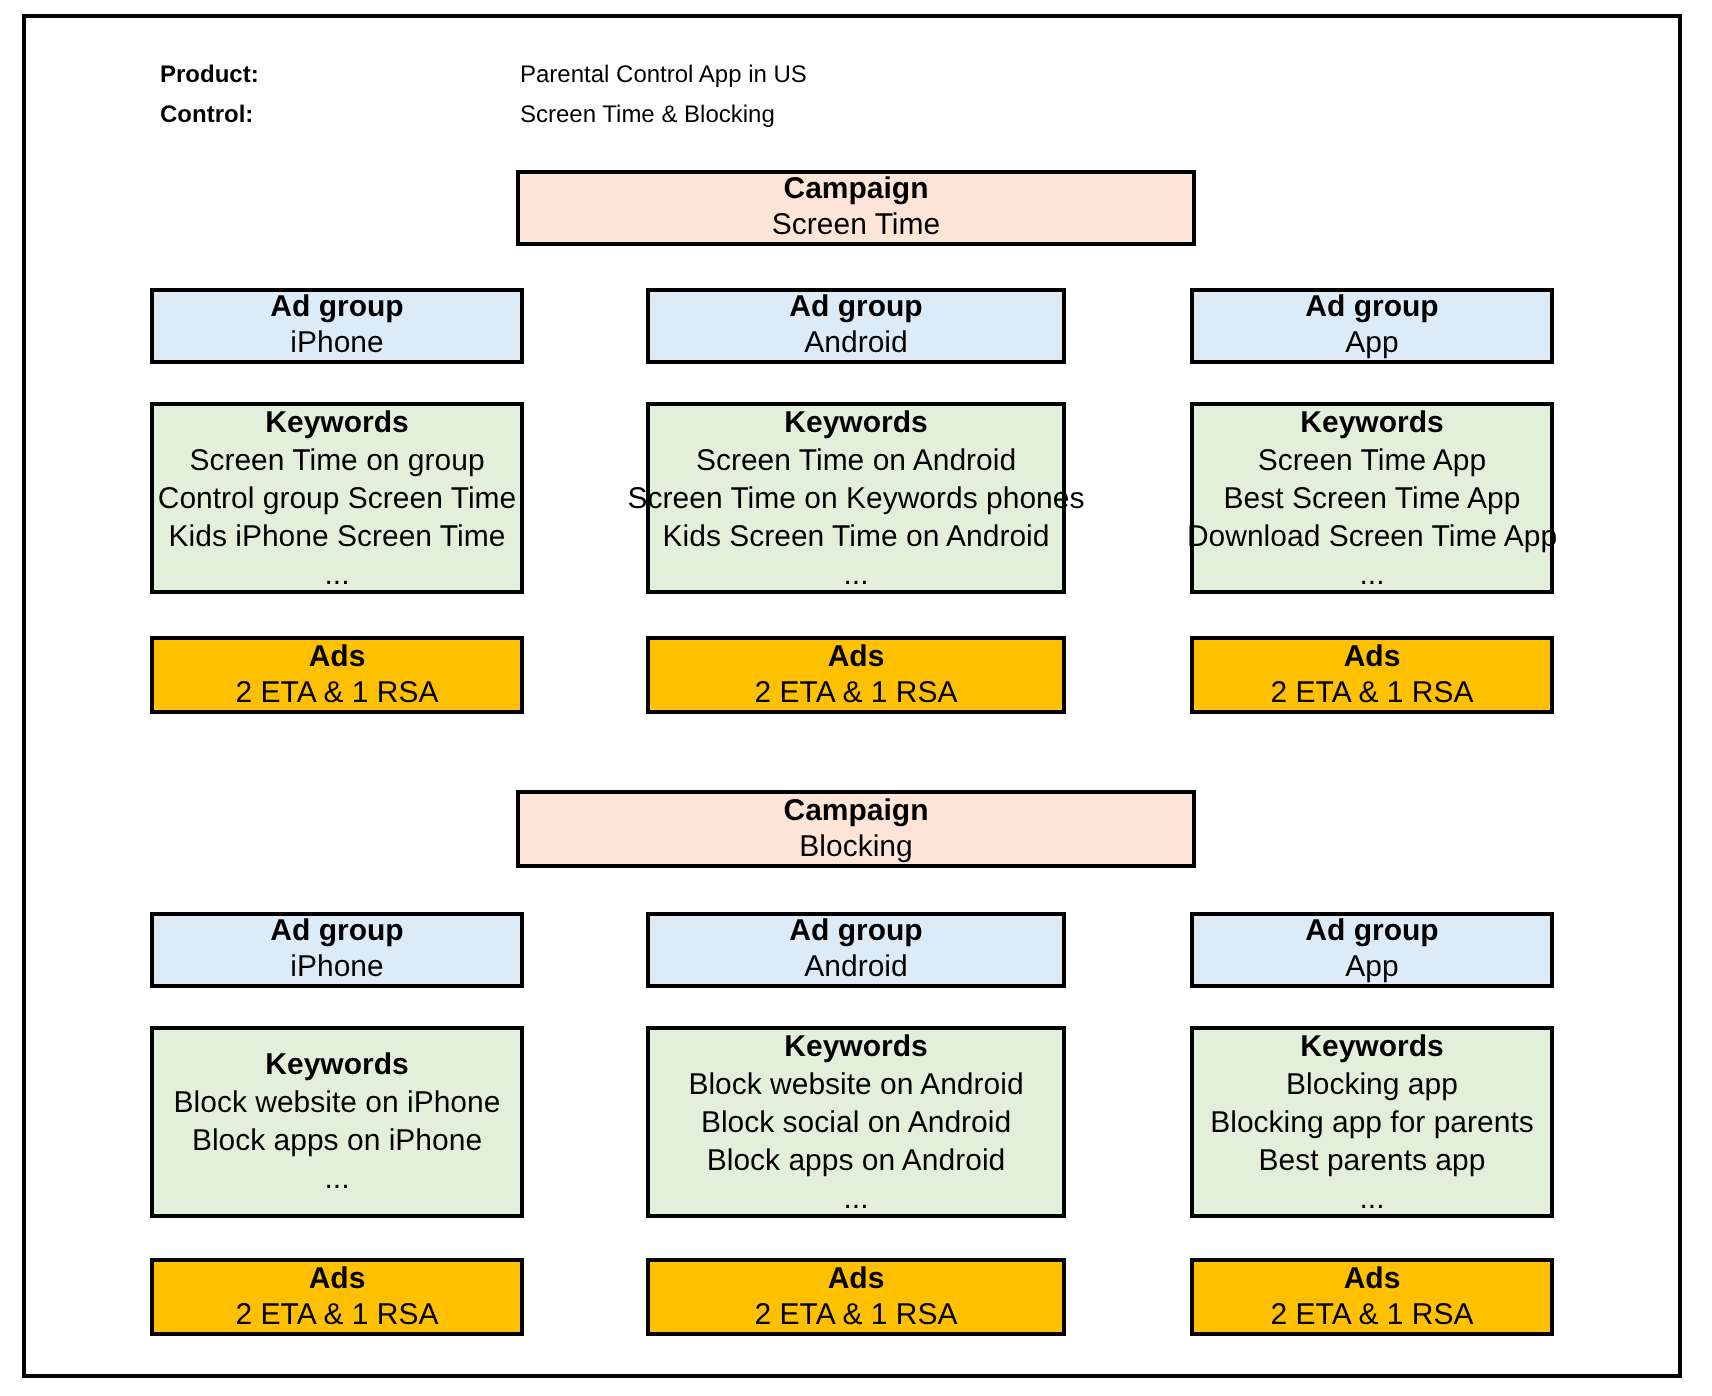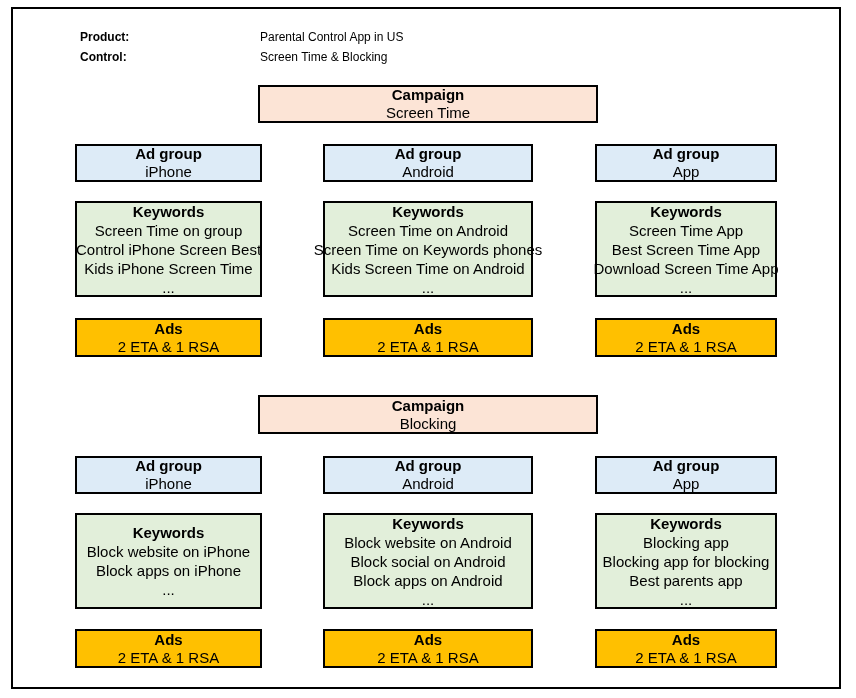--- a/index.html
+++ b/index.html
@@ -83,21 +83,21 @@
     <div>Android</div>
   </div>
   <div class="box c3 r-ag1" style="background-color: rgb(221, 235, 247);">
     <div class="title">Ad group</div>
     <div>App</div>
   </div>
 
   <div class="box kw c1 r-kw1" style="background-color: rgb(226, 239, 218);">
     <div class="title">Keywords</div>
     <div class="kwline">Screen Time on group</div>
-    <div class="kwline">Control iPhone Screen Best</div>
+    <div class="kwline">Control group Screen Time</div>
     <div class="kwline">Kids iPhone Screen Time</div>
     <div class="kwline">...</div>
   </div>
   <div class="box kw c2 r-kw1" style="background-color: rgb(226, 239, 218);">
     <div class="title">Keywords</div>
     <div class="kwline">Screen Time on Android</div>
     <div class="kwline">Screen Time on Keywords phones</div>
     <div class="kwline">Kids Screen Time on Android</div>
     <div class="kwline">...</div>
   </div>
@@ -149,21 +149,21 @@
   <div class="box kw c2 r-kw2" style="background-color: rgb(226, 239, 218);">
     <div class="title">Keywords</div>
     <div class="kwline">Block website on Android</div>
     <div class="kwline">Block social on Android</div>
     <div class="kwline">Block apps on Android</div>
     <div class="kwline">...</div>
   </div>
   <div class="box kw c3 r-kw2" style="background-color: rgb(226, 239, 218);">
     <div class="title">Keywords</div>
     <div class="kwline">Blocking app</div>
-    <div class="kwline">Blocking app for blocking</div>
+    <div class="kwline">Blocking app for parents</div>
     <div class="kwline">Best parents app</div>
     <div class="kwline">...</div>
   </div>
 
   <div class="box c1 r-ads2" style="background-color: rgb(255, 192, 0);">
     <div class="title">Ads</div>
     <div>2 ETA &amp; 1 RSA</div>
   </div>
   <div class="box c2 r-ads2" style="background-color: rgb(255, 192, 0);">
     <div class="title">Ads</div>

